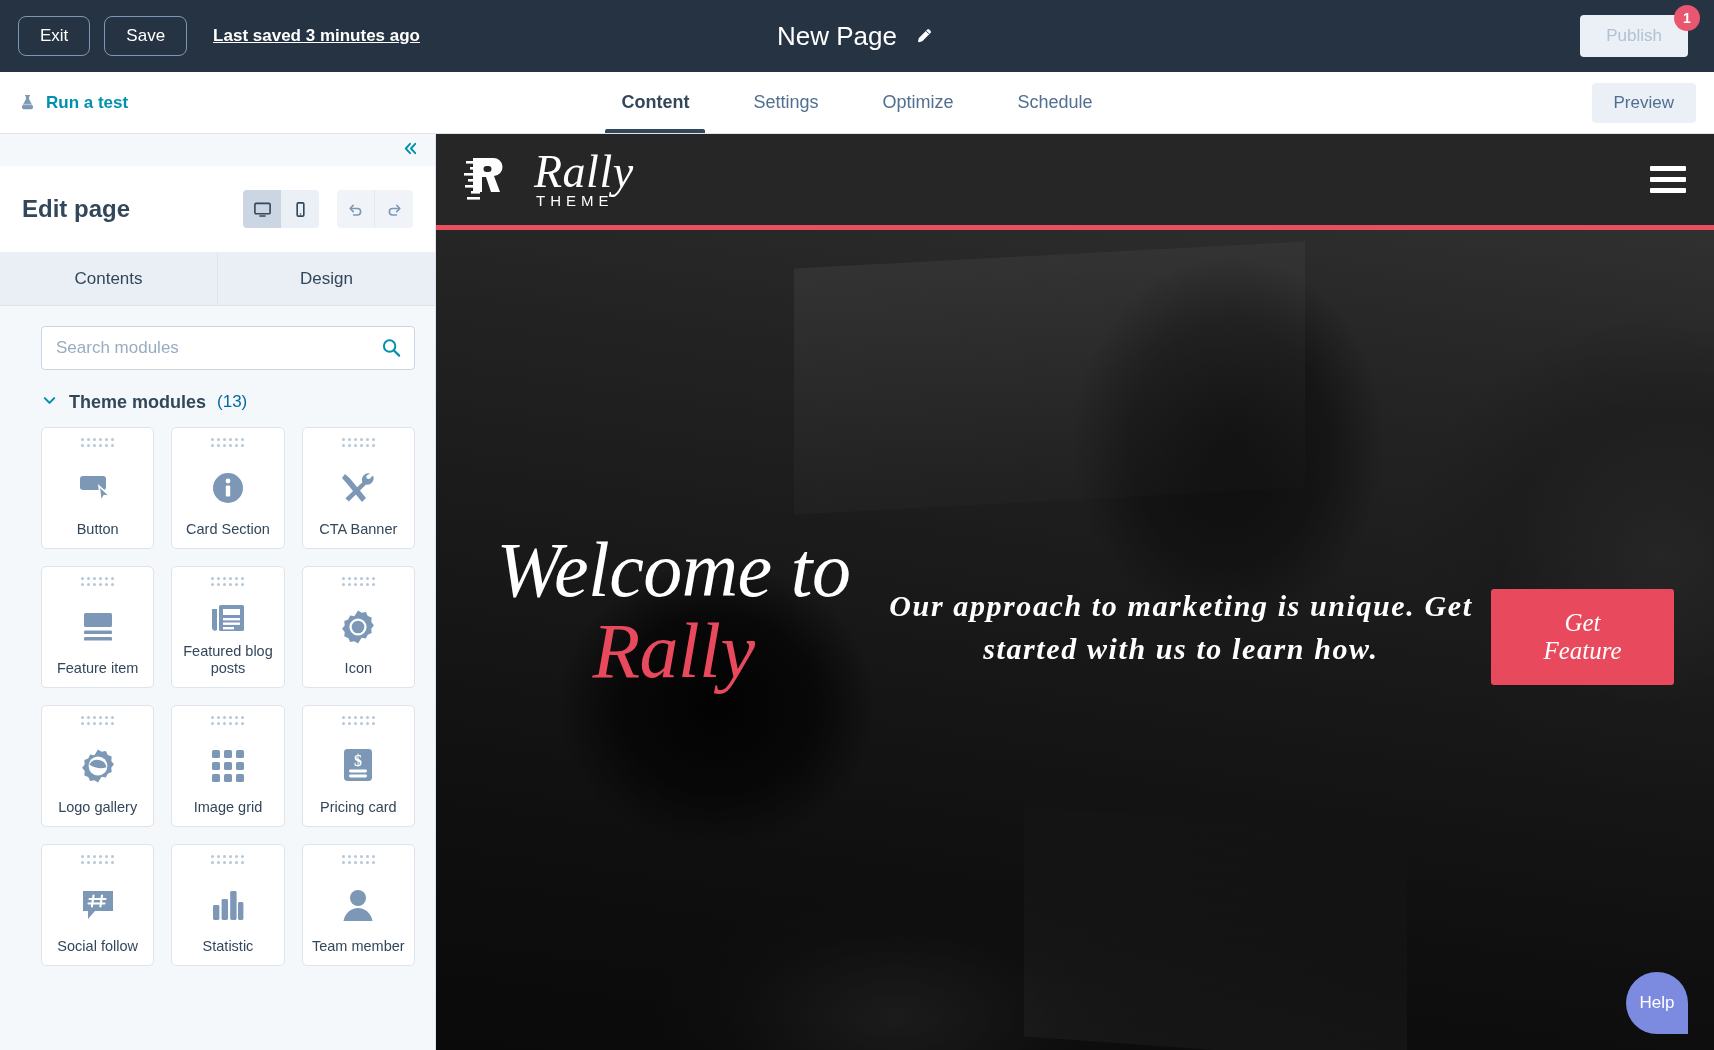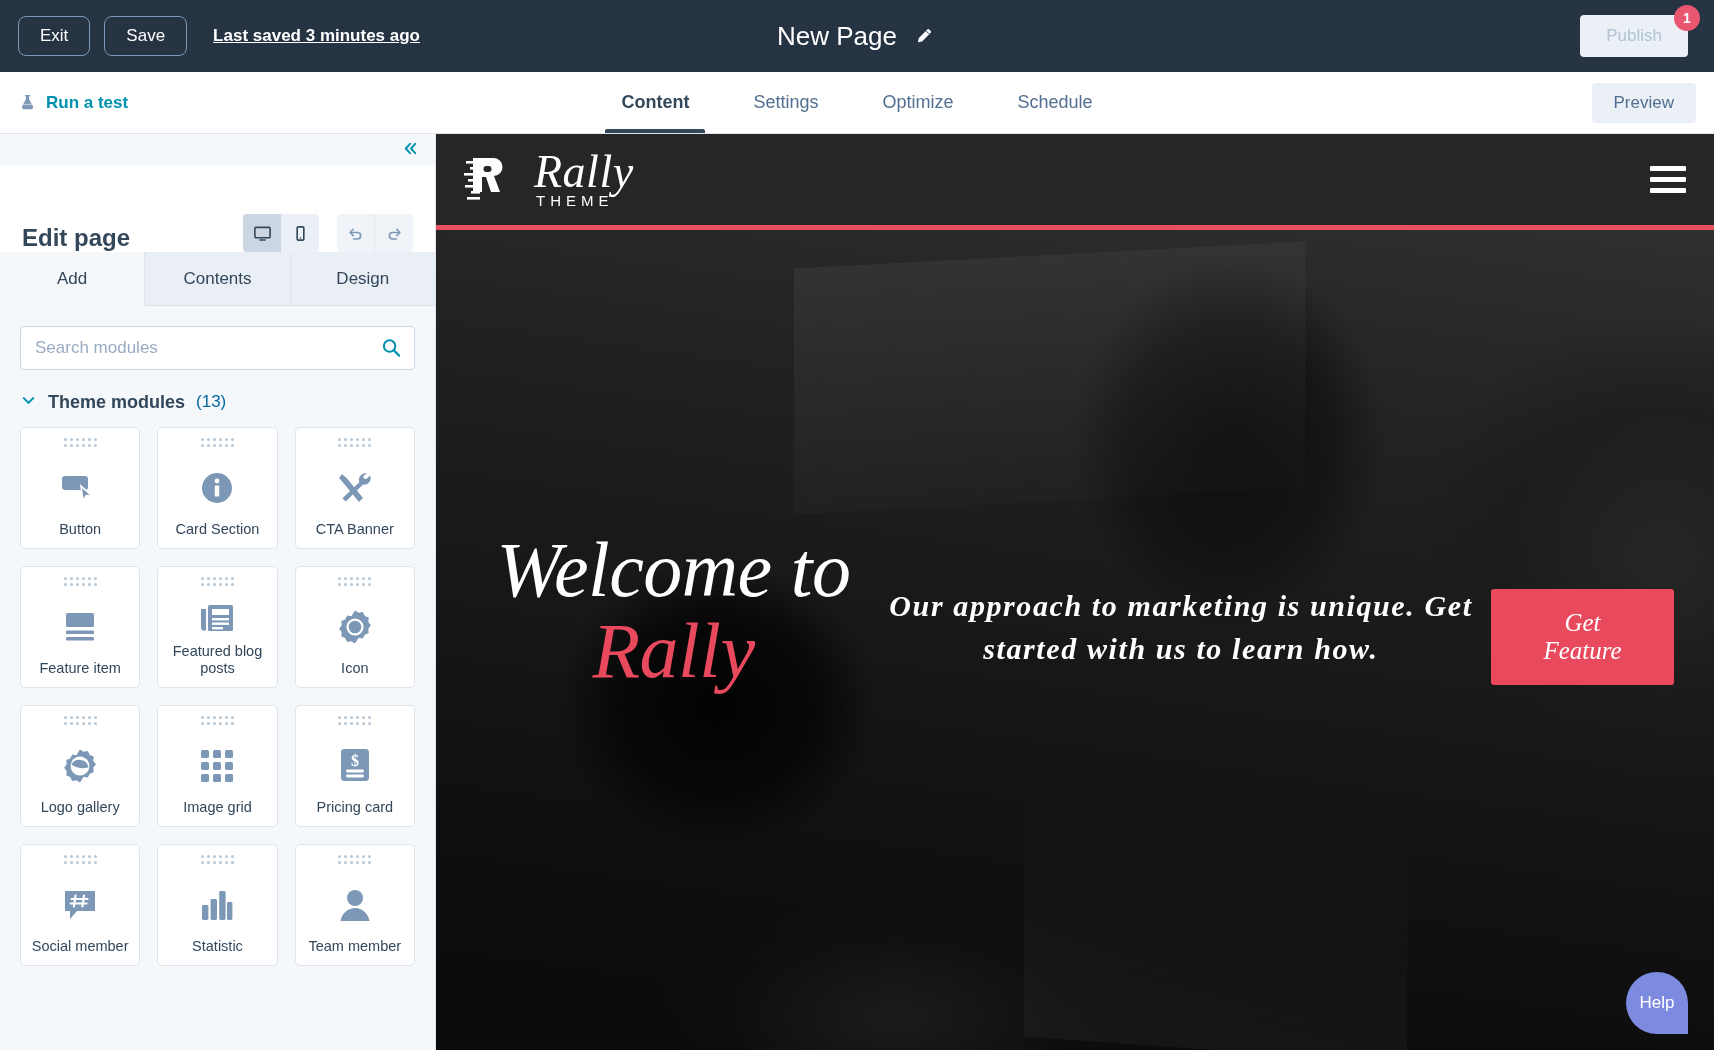--- a/index.html
+++ b/index.html
@@ -198,21 +198,21 @@
   .collapse-btn {
     background: none; border: none; cursor: pointer;
     color: #0091ae; font-size: 20px; line-height: 1;
     padding: 2px 4px;
   }
   .edit-head {
     background: #fff;
     height: 86px;
     flex: 0 0 86px;
     display: flex;
-    align-items: flex-end;
+    align-items: center;
     padding: 0 22px;
     gap: 14px;
   }
   .edit-title { font-size: 24px; font-weight: bold; color: #33475b; }
   .seg-group { margin-left: auto; display: flex; border-radius: 4px; overflow: hidden; }
   .seg {
     width: 38px; height: 38px;
     background: #eaf0f6;
     border: none;
     display: flex; align-items: center; justify-content: center;
@@ -243,21 +243,21 @@
     border-right: 1px solid #dfe3eb;
     font-family: "Liberation Sans", sans-serif;
   }
   .ptab:last-child { border-right: none; }
   .ptab.active {
     background: #f5f8fa;
     border-bottom: 1px solid transparent;
     font-weight: normal;
   }
 
-  .sb-scroll { flex: 1; overflow: hidden; padding: 20px; min-height: 0; }
+  .sb-scroll { flex: 1; overflow: hidden; padding: 20px; min-height: 0; margin-left: 21px; }
 
   .searchbox {
     position: relative;
     height: 44px;
     margin-bottom: 22px;
   }
   .searchbox input {
     width: 100%; height: 100%;
     border: 1px solid #cbd6e2;
     border-radius: 4px;
@@ -550,21 +550,20 @@
           <button class="hist">
             <svg width="19" height="19" viewBox="0 0 20 20">
               <path d="M15 9H8a3.4 3.4 0 0 0 0 6.8h4" stroke="#7c98b6" stroke-width="1.7" fill="none" stroke-linecap="round"></path>
               <path d="M12.4 5.6L15.6 9l-3.2 3.2" stroke="#7c98b6" stroke-width="1.7" fill="none" stroke-linecap="round" stroke-linejoin="round"></path>
             </svg>
           </button>
         </div>
       </div>
 
       <div class="panel-tabs">
-        <button class="ptab active">Add</button>
         <button class="ptab">Contents</button>
         <button class="ptab">Design</button>
       </div>
 
       <div class="sb-scroll">
 
         <div class="searchbox">
           <input type="text" placeholder="Search modules" style="">
           <span class="search-ico">
             <svg width="21" height="21" viewBox="0 0 22 22">
@@ -833,21 +832,21 @@
                 <i></i>
                 <i></i>
                 <i></i>
               </div>
             <div class="mod-ico">
               <svg width="36" height="34" viewBox="0 0 36 34">
                 <path d="M3 3h30v20H15l-7 8v-8H3z" fill="#7c98b6"></path>
                 <path d="M13.5 7.5l-1.6 11M22 7.5l-1.6 11M9.5 11h16M8.5 15.5h16" stroke="#fff" stroke-width="2.1" stroke-linecap="round"></path>
               </svg>
             </div>
-            <div class="mod-label">Social member</div>
+            <div class="mod-label">Social follow</div>
           </div>
 
           <div class="mod-card">
             <div class="drag-dots">
                 <i></i>
                 <i></i>
                 <i></i>
                 <i></i>
                 <i></i>
                 <i></i>

